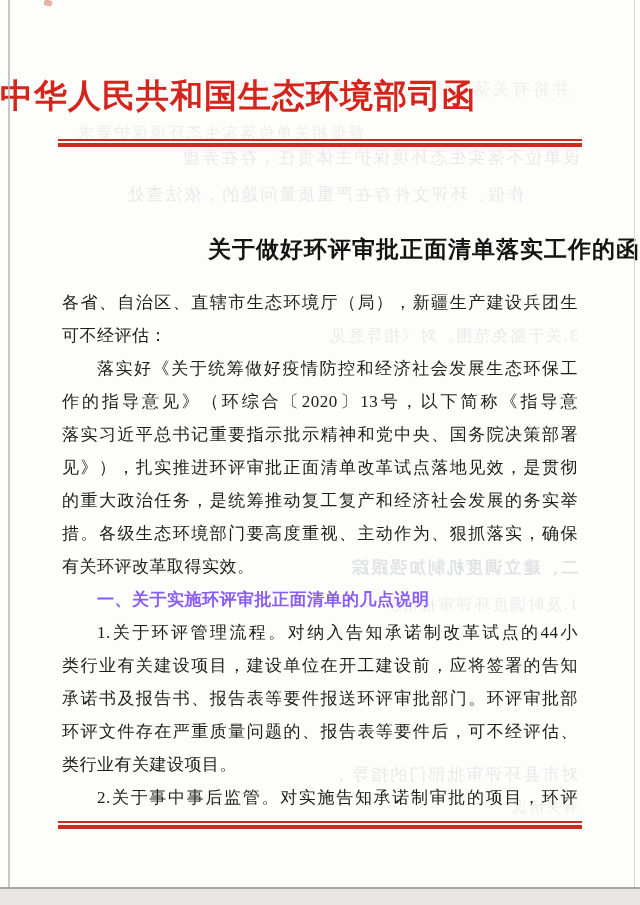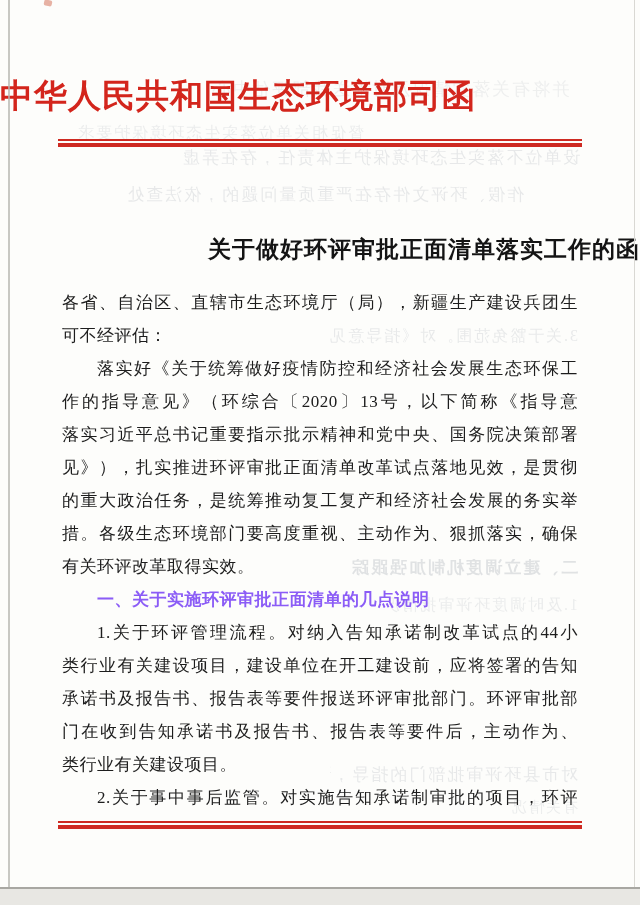--- a/index.html
+++ b/index.html
@@ -96,21 +96,21 @@
     <div class="bl">见》），扎实推进环评审批正面清单改革试点落地见效，是贯彻</div>
     <div class="bl">的重大政治任务，是统筹推动复工复产和经济社会发展的务实举</div>
     <div class="bl">措。各级生态环境部门要高度重视、主动作为、狠抓落实，确保</div>
     <div class="bl left">有关环评改革取得实效。</div>
 
     <div class="bl heading indent">一、关于实施环评审批正面清单的几点说明</div>
 
     <div class="bl indent">1.关于环评管理流程。对纳入告知承诺制改革试点的44小</div>
     <div class="bl">类行业有关建设项目，建设单位在开工建设前，应将签署的告知</div>
     <div class="bl">承诺书及报告书、报告表等要件报送环评审批部门。环评审批部</div>
-    <div class="bl">门在收到告知承诺书及报告书、报告表等要件后，主动作为、</div>
+    <div class="bl">环评文件存在严重质量问题的、报告表等要件后，可不经评估、</div>
     <div class="bl left">类行业有关建设项目。</div>
 
     <div class="bl indent">2.关于事中事后监管。对实施告知承诺制审批的项目，环评</div>
   </div>
 
   <div class="rule rule-footer">
     <div class="thin"></div>
     <div class="gap"></div>
     <div class="thick"></div>
   </div>

